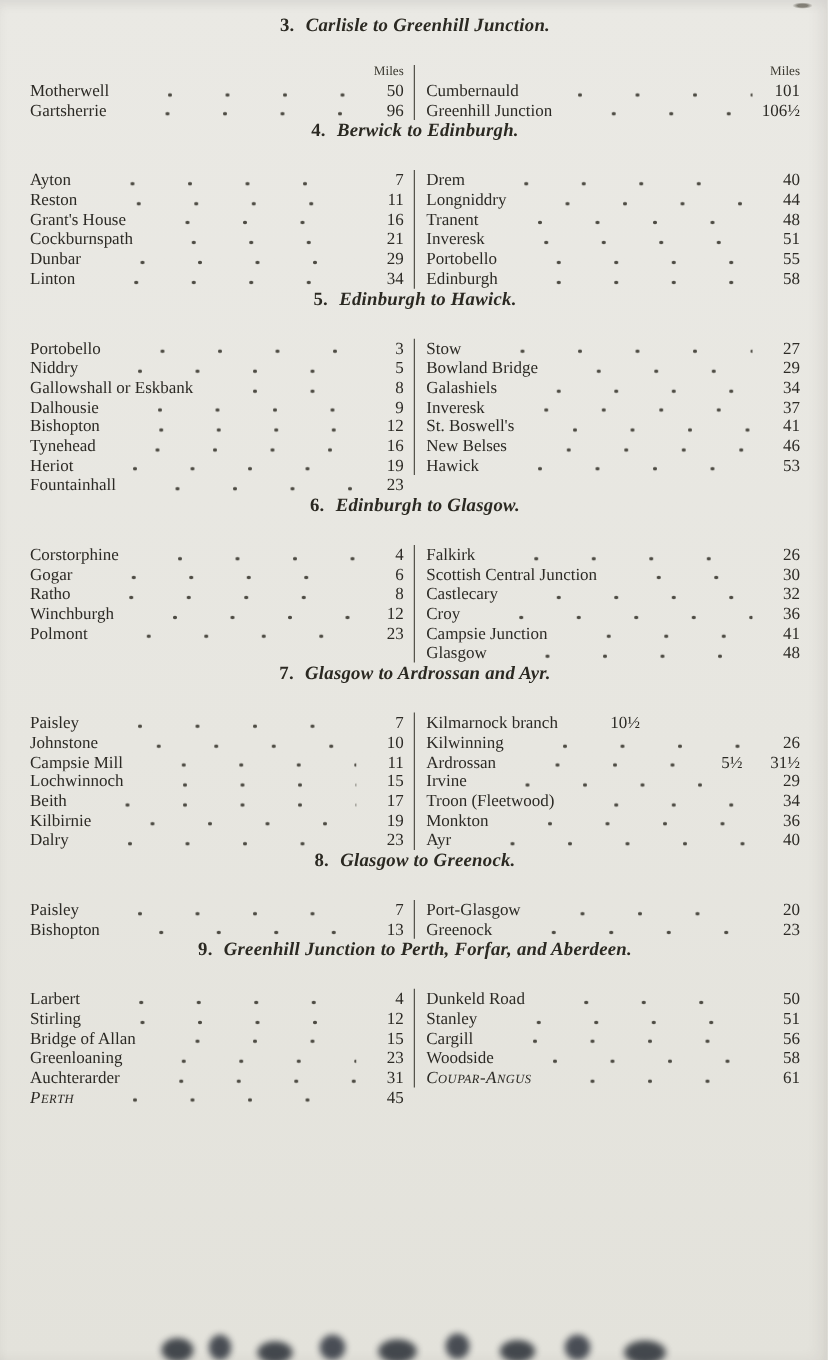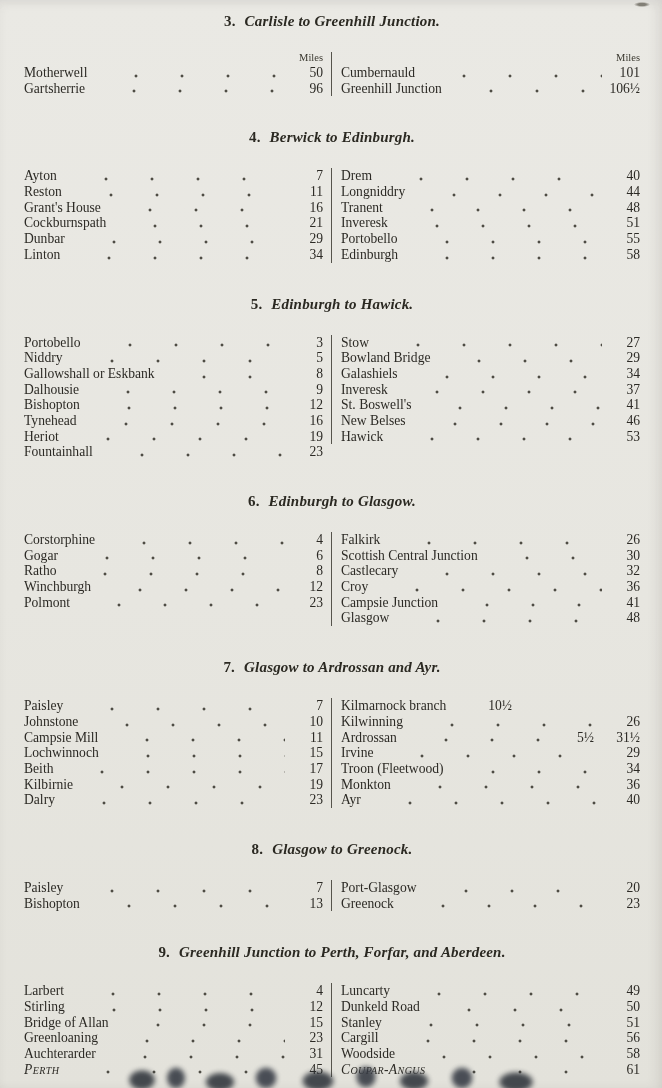--- a/index.html
+++ b/index.html
@@ -10,21 +10,21 @@
     background-image:linear-gradient(180deg,#eae9e4 0%, #e7e6e0 55%, #e3e2db 100%);
     font-family:"Liberation Serif", serif;
     color:#2c2a25;
   }
   .page {
     position:absolute; inset:0;
     padding:10px 22px 0 24px;
     box-sizing:border-box;
     box-shadow:inset -7px 0 10px rgba(60,58,50,0.06), inset 0 5px 8px rgba(60,58,50,0.05);
   }
-  .section { margin-top:32px; }
+  .section { }
   .section:first-child { margin-top:2px; }
   .heading {
     text-align:center; font-size:15px; line-height:18px;
     margin:0 0 22px 0; font-weight:bold; color:#2b2922; letter-spacing:0.2px;
   }
   .heading .num { font-style:normal; margin-right:5px; }
   .heading .title { font-style:italic; }
   .cols { display:flex; align-items:flex-start; }
   .col { flex:1 1 50%; min-width:0; }
   .col.left  { padding-right:8px; }
@@ -612,26 +612,20 @@
   </div>
 
   <div class="row">
     <span class="name caps">Perth</span>
     <span class="leader"></span>
 
     <span class="miles">45</span>
   </div>
 </div>
       <div class="col right">
-  <div class="row">
-    <span class="name">Luncarty</span>
-    <span class="leader"></span>
-
-    <span class="miles">49</span>
-  </div>
 
   <div class="row">
     <span class="name">Dunkeld Road</span>
     <span class="leader"></span>
 
     <span class="miles">50</span>
   </div>
 
   <div class="row">
     <span class="name">Stanley</span>

